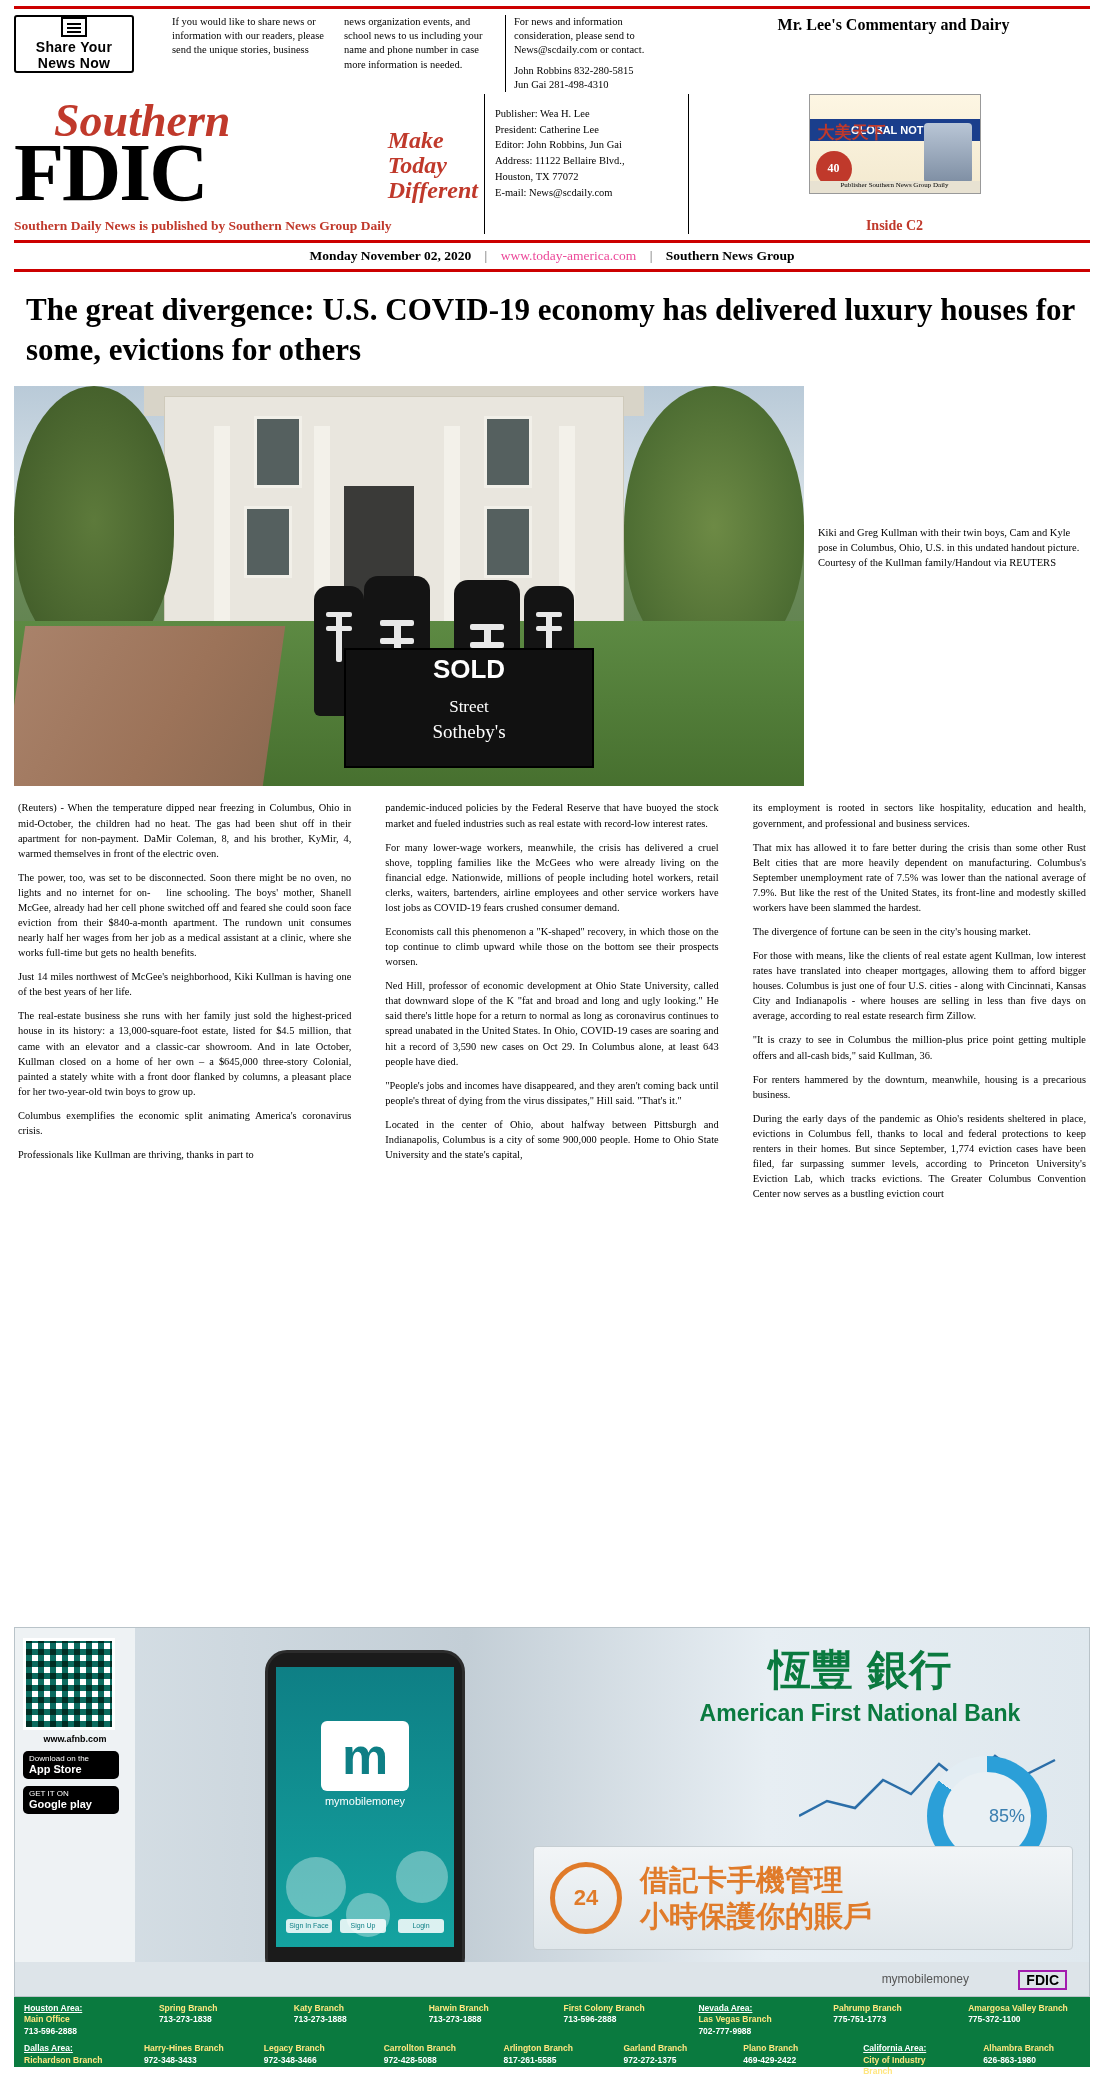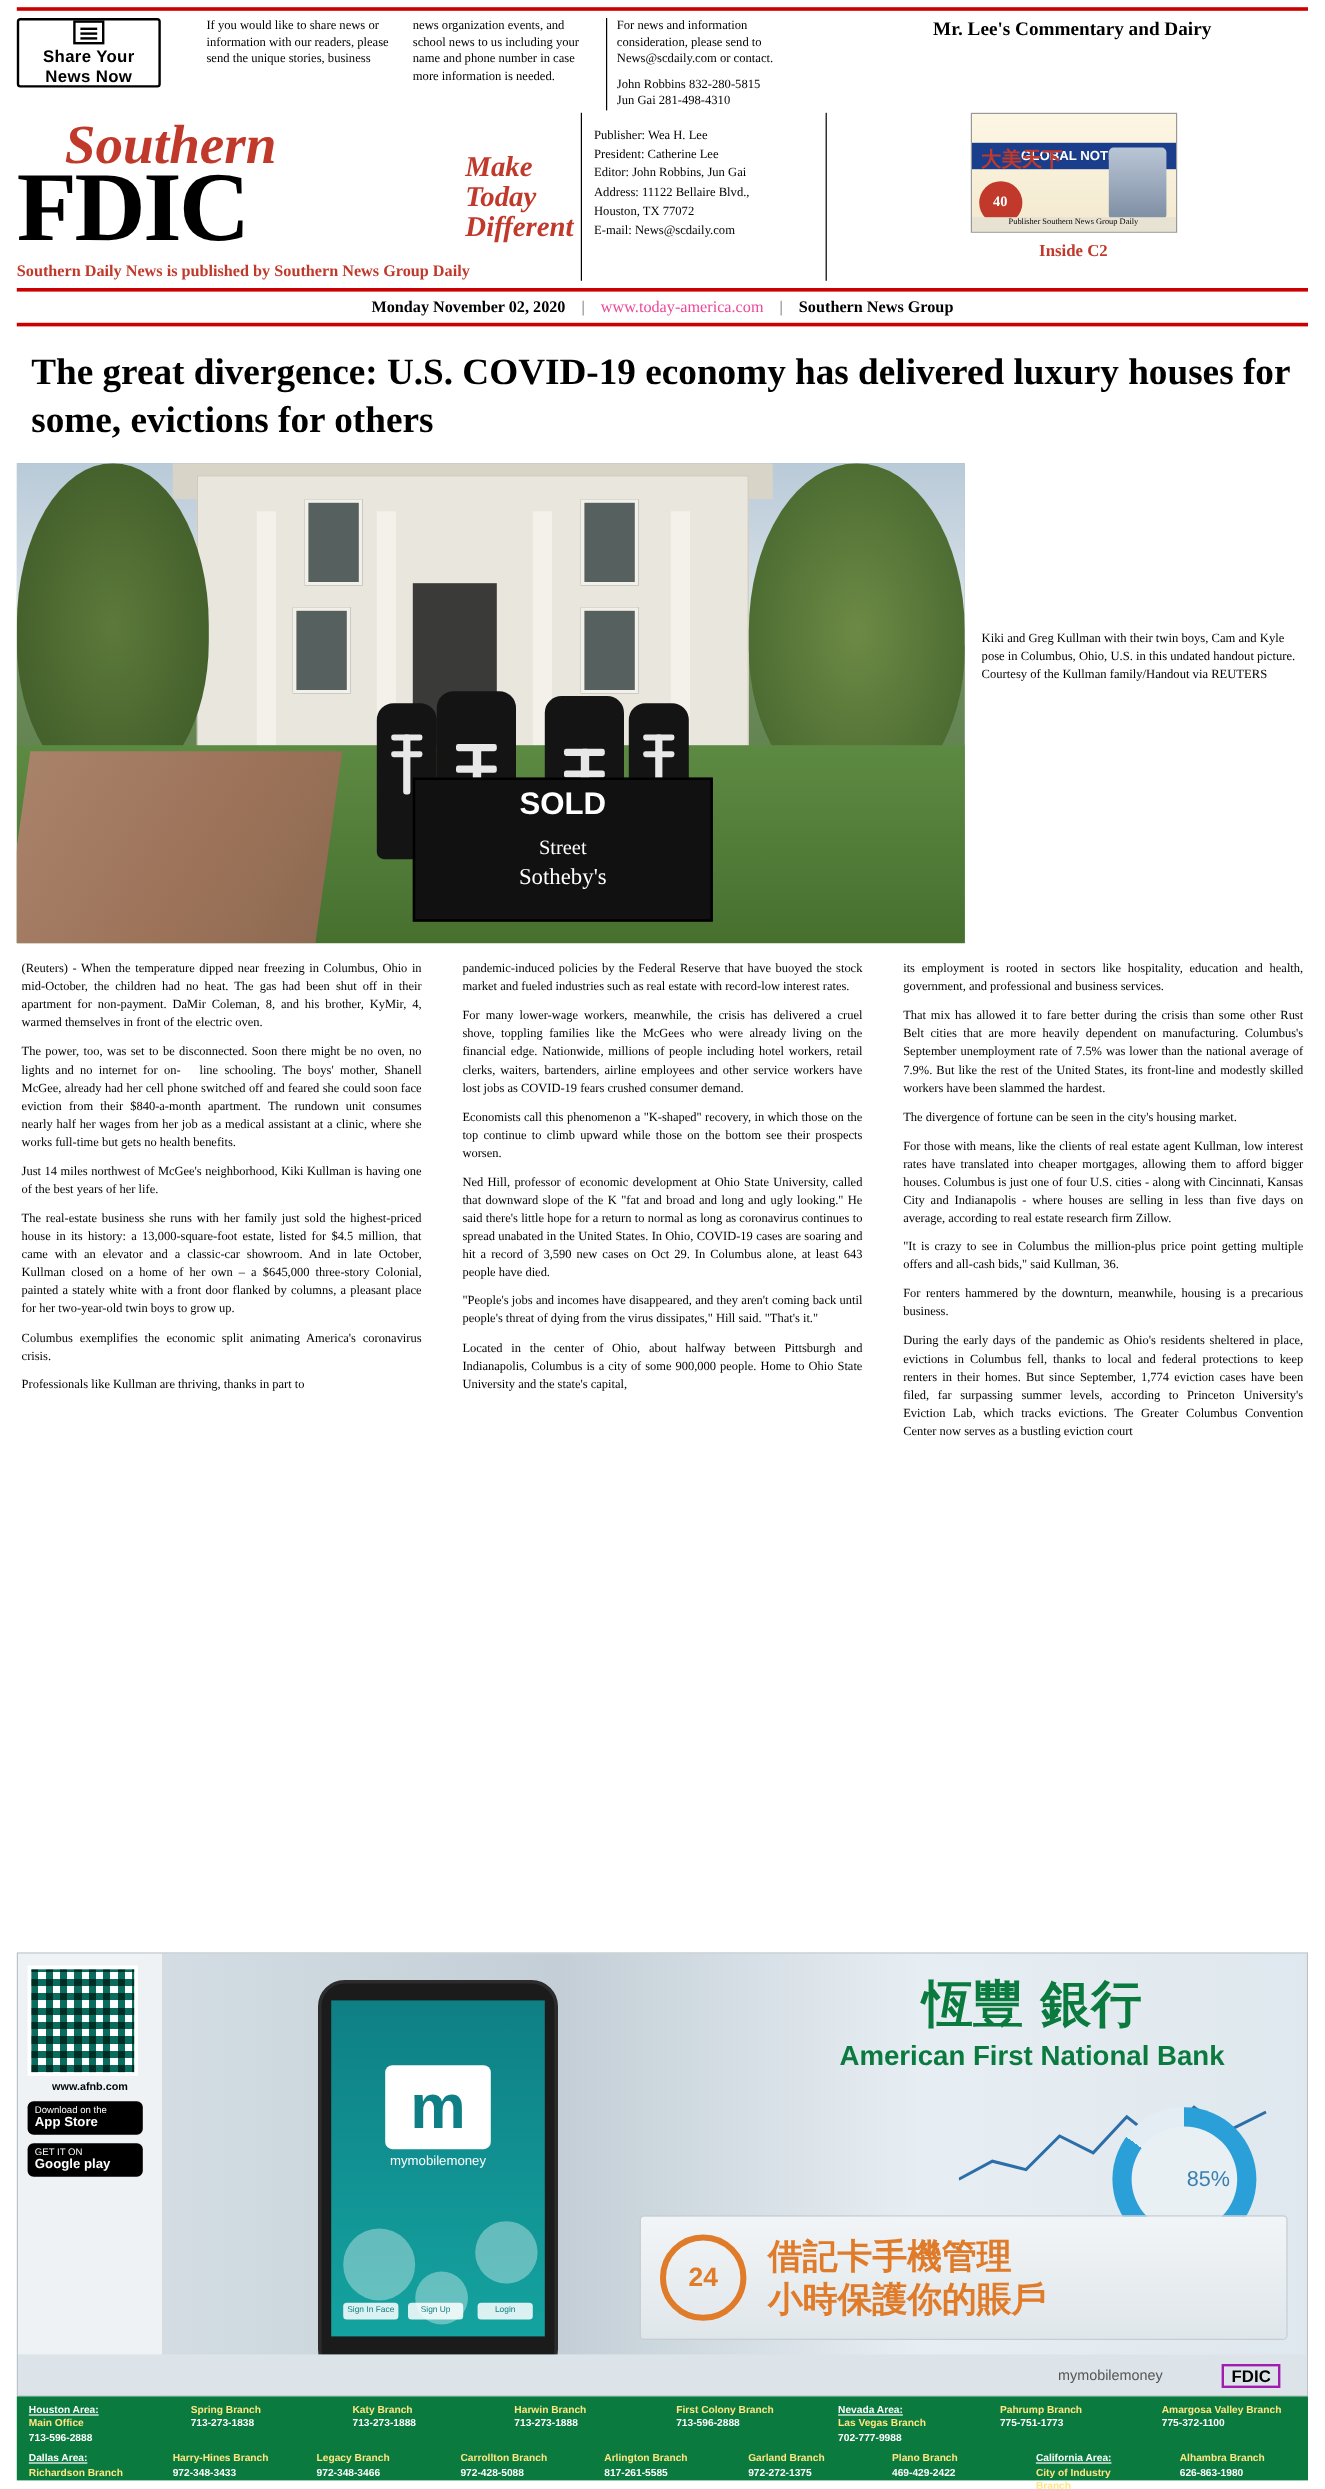--- a/index.html
+++ b/index.html
@@ -61,21 +61,21 @@
   .ad-thumb { width:172px; height:100px; margin:0 auto; position:relative; overflow:hidden;
               border:1px solid #999; background:linear-gradient(#fdf6e3,#f3e9cf); }
   .ad-thumb .ad-banner { position:absolute; top:0; left:0; right:0; height:22px; background:#1a3e8c;
       color:#fff; font-size:11px; font-weight:bold; font-family:"Liberation Sans",sans-serif; line-height:22px;margin-top:24px;}
   .ad-thumb .ad-cn { position:absolute; top:26px; left:8px; font-size:17px; color:#c0392b; font-weight:bold;}
   .ad-thumb .ad-seal { position:absolute; left:6px; bottom:6px; width:36px;height:36px;border-radius:50%;
       background:#c0392b; color:#fff; font-size:12px; font-weight:bold; display:flex;align-items:center;justify-content:center;}
   .ad-thumb .ad-person { position:absolute; right:8px; top:28px; width:48px; height:60px;
       background:linear-gradient(#b9c6d6,#7e8ea3); border-radius:4px;}
   .ad-thumb .ad-foot { position:absolute; bottom:0; left:0;right:0; height:12px; background:#e8e2d2; font-size:7px;}
-  .inside-label { color:#c0392b; font-weight:bold; font-size:14px; margin-top:8px; }
+  .inside-label { color:#c0392b; font-weight:bold; font-size:14px; margin-top:24px; }
 
   .mh-rule { border-top:3px solid #c00; margin:6px 0 0 0; }
   .mh-date { text-align:center; font-size:13.5px; font-weight:bold; padding:5px 0 5px 0; }
   .mh-date span.sep { color:#666; font-weight:normal; padding:0 10px; }
   .mh-date a { color:#ec4899; text-decoration:none; font-weight:normal; }
   .mh-rule2 { border-top:3px solid #c00; }
 
   
   .headline {
     font-size:31px; font-weight:bold; line-height:1.3; padding:18px 26px 10px 26px;

